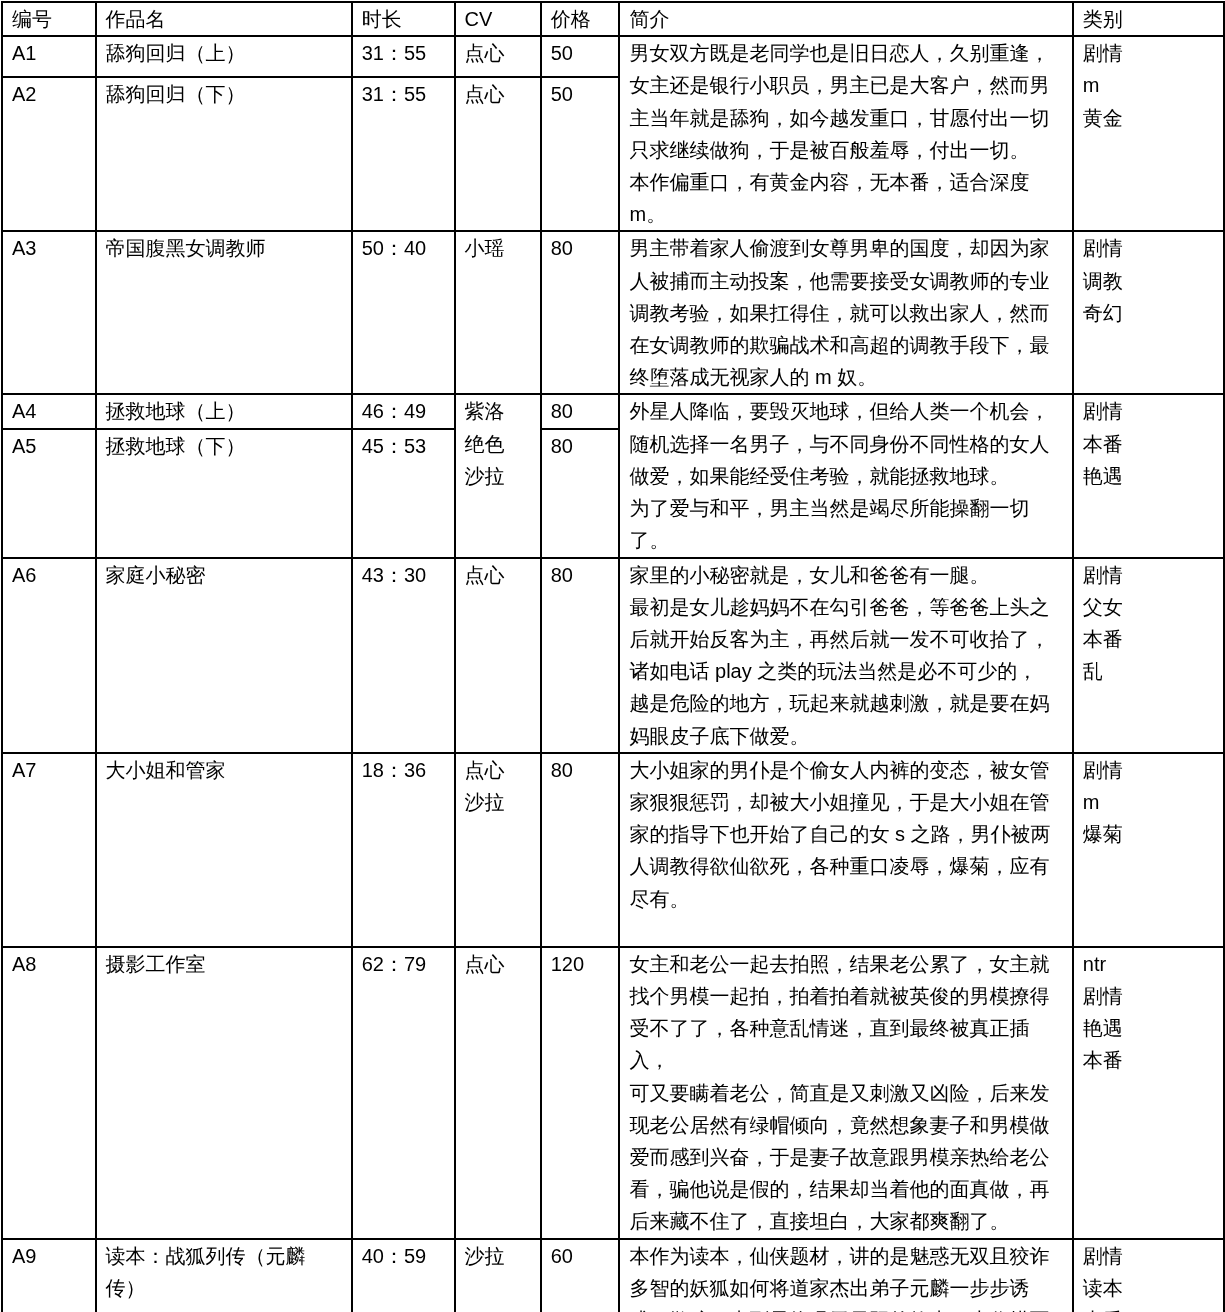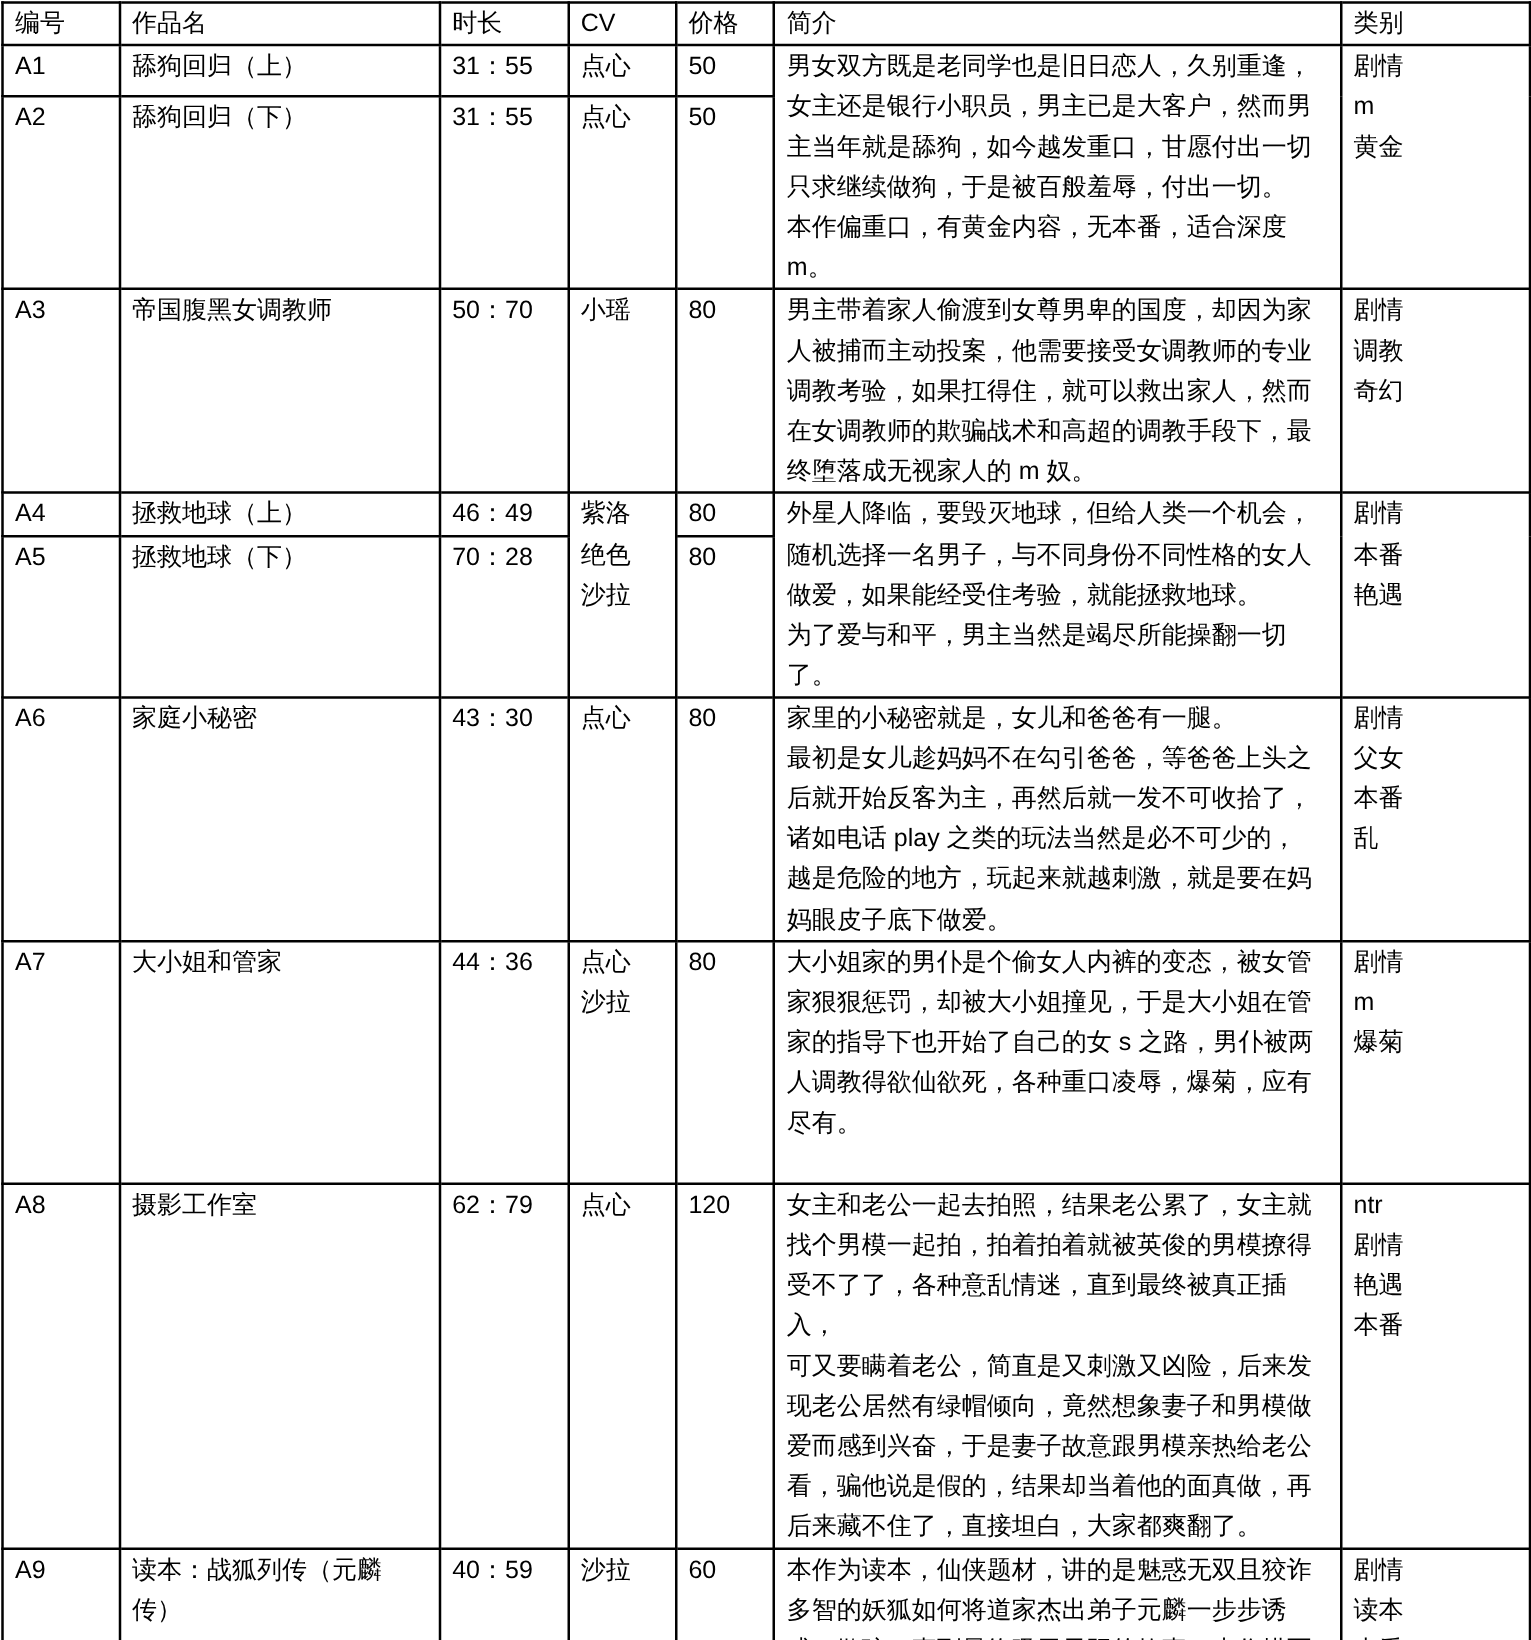--- a/index.html
+++ b/index.html
@@ -96,21 +96,21 @@
       <td>A2</td>
       <td>舔狗回归（下）</td>
       <td>31：55</td>
       <td>点心</td>
       <td>50</td>
     </tr>
 
     <tr class="h-a3">
       <td>A3</td>
       <td>帝国腹黑女调教师</td>
-      <td>50：70</td>
+      <td>50：40</td>
       <td>小瑶</td>
       <td>80</td>
       <td>男主带着家人偷渡到女尊男卑的国度，却因为家
 人被捕而主动投案，他需要接受女调教师的专业
 调教考验，如果扛得住，就可以救出家人，然而
 在女调教师的欺骗战术和高超的调教手段下，最
 终堕落成无视家人的 m 奴。</td>
       <td>剧情
 调教
 奇幻</td>
@@ -129,21 +129,21 @@
 做爱，如果能经受住考验，就能拯救地球。
 为了爱与和平，男主当然是竭尽所能操翻一切
 了。</td>
       <td rowspan="2">剧情
 本番
 艳遇</td>
     </tr>
     <tr class="h-a5">
       <td>A5</td>
       <td>拯救地球（下）</td>
-      <td>70：28</td>
+      <td>45：53</td>
       <td>80</td>
     </tr>
 
     <tr class="h-a6">
       <td>A6</td>
       <td>家庭小秘密</td>
       <td>43：30</td>
       <td>点心</td>
       <td>80</td>
       <td>家里的小秘密就是，女儿和爸爸有一腿。
@@ -154,21 +154,21 @@
 妈眼皮子底下做爱。</td>
       <td>剧情
 父女
 本番
 乱</td>
     </tr>
 
     <tr class="h-a7">
       <td>A7</td>
       <td>大小姐和管家</td>
-      <td>44：36</td>
+      <td>18：36</td>
       <td>点心
 沙拉</td>
       <td>80</td>
       <td>大小姐家的男仆是个偷女人内裤的变态，被女管
 家狠狠惩罚，却被大小姐撞见，于是大小姐在管
 家的指导下也开始了自己的女 s 之路，男仆被两
 人调教得欲仙欲死，各种重口凌辱，爆菊，应有
 尽有。</td>
       <td>剧情
 m

